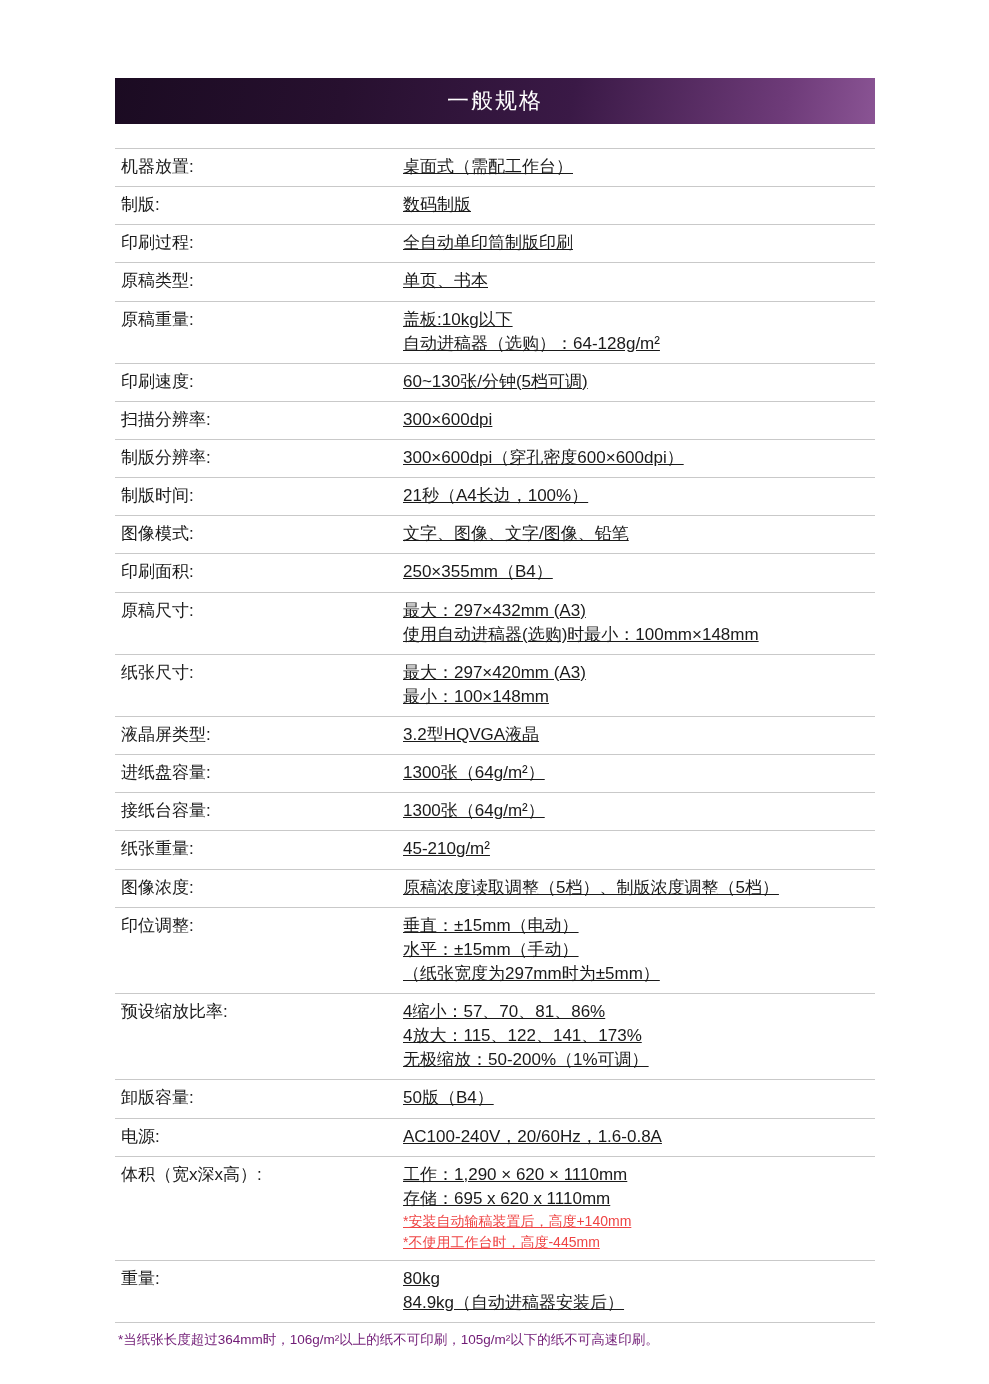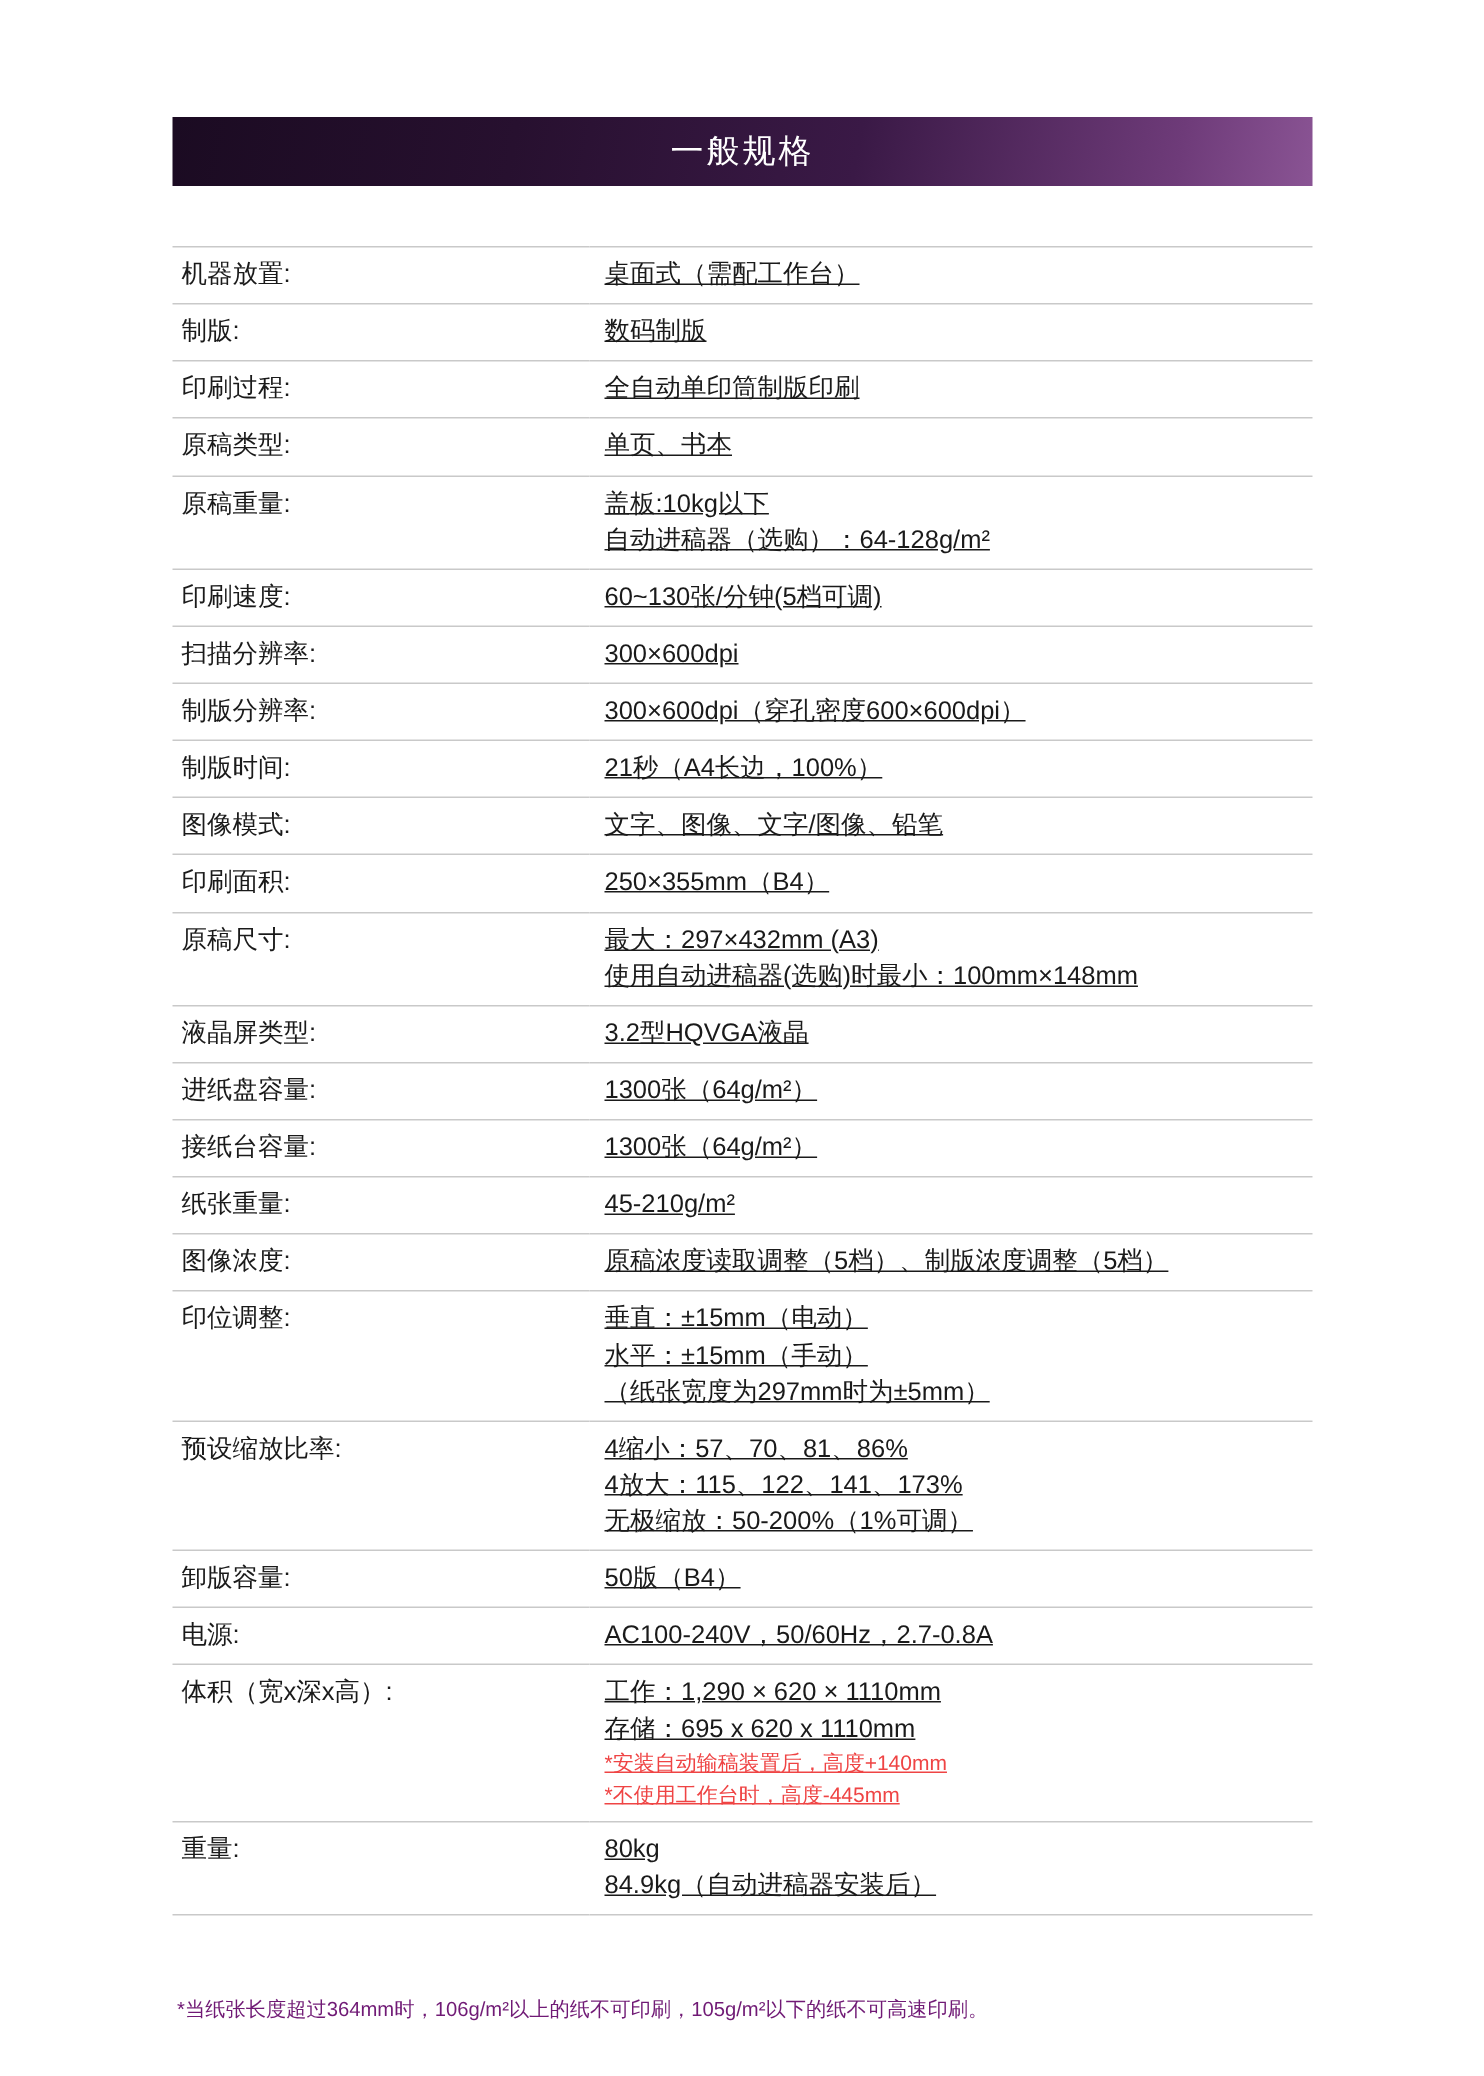--- a/index.html
+++ b/index.html
@@ -37,21 +37,20 @@
     align-items: center;
     justify-content: center;
   }
   .spec-table {
     position: absolute;
     left: 115px;
     top: 148px;
     width: 760px;
     border-collapse: collapse;
     table-layout: fixed;
-    margin-top: 16px;
   }
   .spec-table tr {
     border-bottom: 1px solid #c9c9c9;
   }
   .spec-table tr:first-child {
     border-top: 1px solid #c9c9c9;
   }
   .spec-table td {
     vertical-align: top;
     padding: 6px 0 7px 0;
@@ -163,20 +162,27 @@
           </td>
         </tr>
         <tr>
           <td class="label">原稿尺寸:</td>
           <td class="value">
             <span class="line">最大：297×432mm (A3)</span>
             <span class="line">使用自动进稿器(选购)时最小：100mm×148mm</span>
           </td>
         </tr>
         <tr>
+          <td class="label">纸张尺寸:</td>
+          <td class="value">
+            <span class="line">最大：297×420mm (A3)</span>
+            <span class="line">最小：100×148mm</span>
+          </td>
+        </tr>
+        <tr>
           <td class="label">液晶屏类型:</td>
           <td class="value">
             <span class="line">3.2型HQVGA液晶</span>
           </td>
         </tr>
         <tr>
           <td class="label">进纸盘容量:</td>
           <td class="value">
             <span class="line">1300张（64g/m²）</span>
           </td>
@@ -217,21 +223,21 @@
         </tr>
         <tr>
           <td class="label">卸版容量:</td>
           <td class="value">
             <span class="line">50版（B4）</span>
           </td>
         </tr>
         <tr>
           <td class="label">电源:</td>
           <td class="value">
-            <span class="line">AC100-240V，50/60Hz，2.7-0.8A</span>
+            <span class="line">AC100-240V，20/60Hz，1.6-0.8A</span>
           </td>
         </tr>
         <tr>
           <td class="label">体积（宽x深x高）:</td>
           <td class="value">
             <span class="line">工作：1,290 × 620 × 1110mm</span>
             <span class="line">存储：695 x 620 x 1110mm</span>
             <span class="line small">*安装自动输稿装置后，高度+140mm</span>
             <span class="line small">*不使用工作台时，高度-445mm</span>
           </td>

